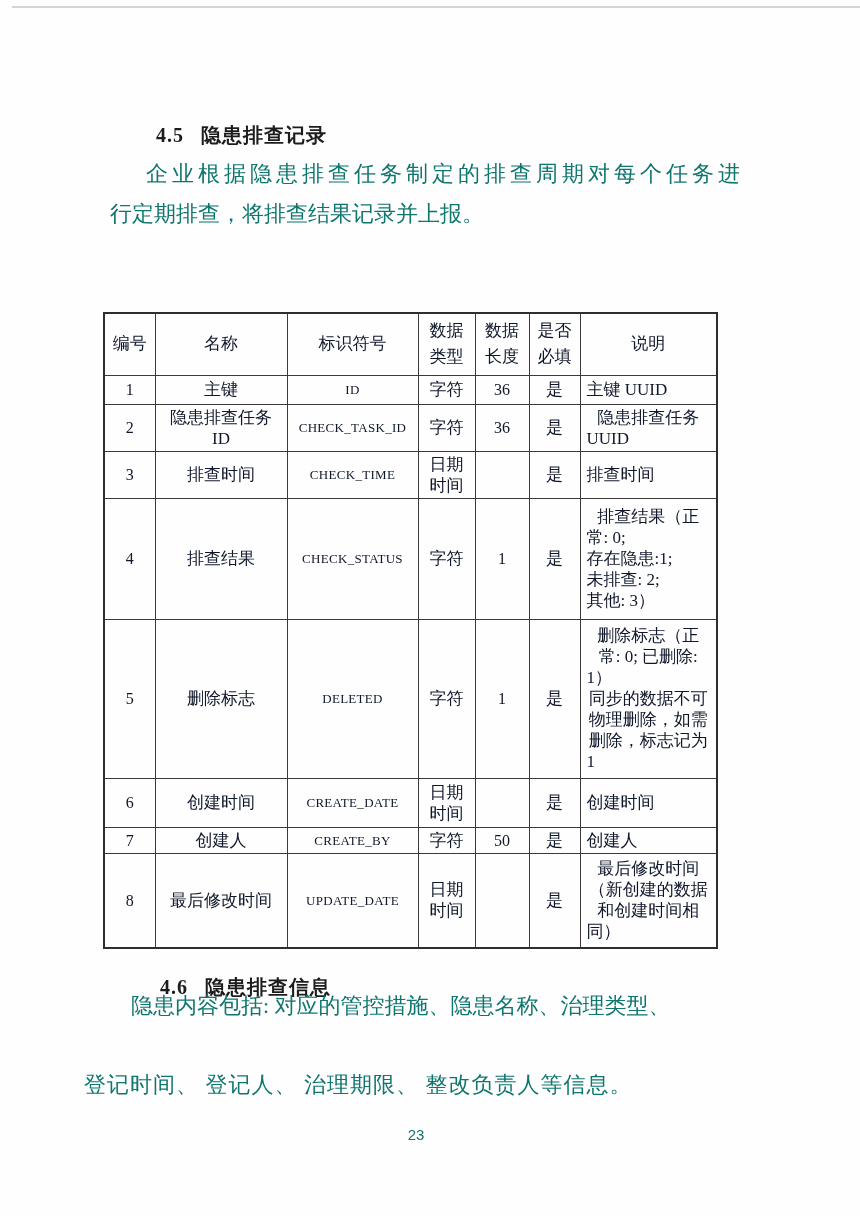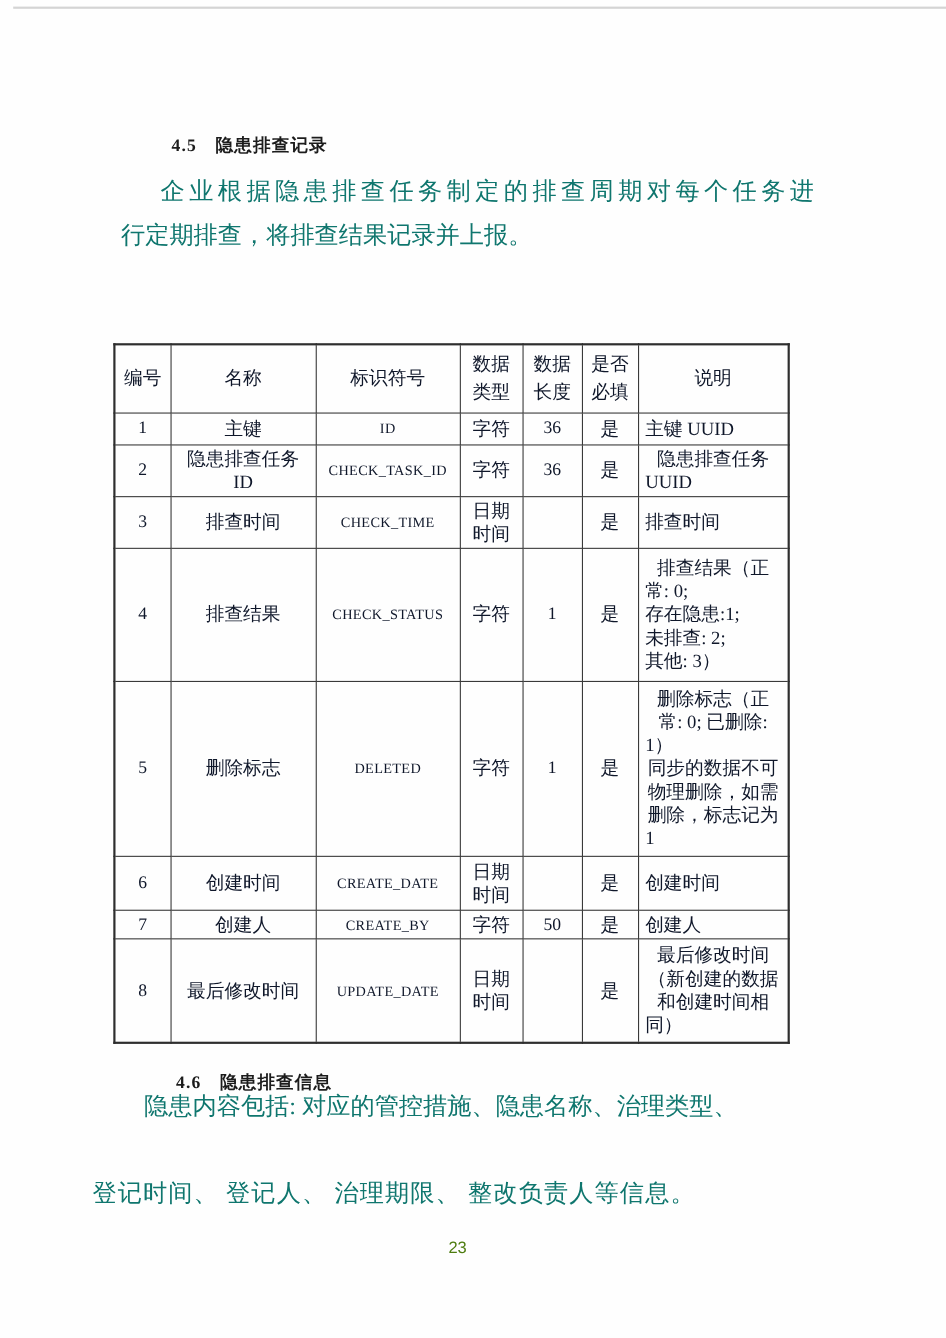--- a/index.html
+++ b/index.html
@@ -2,21 +2,21 @@
 <html><head>
 <meta charset="utf-8">
 <style>
   html,body{margin:0;padding:0;background:#ffffff;}
   .page{
     position:relative;width:860px;height:1216px;background:#fefefe;
     font-family:"Liberation Serif","DejaVu Serif",serif;color:#212121;
     overflow:hidden;
   }
   .scan-line{position:absolute;top:6px;left:12px;width:848px;height:2px;background:#d4d4d4;}
-  .heading{position:absolute;font-size:16px;font-weight:bold;color:#1c1c1c;letter-spacing:1px;white-space:nowrap;}
+  .heading{position:absolute;font-size:20px;font-weight:bold;color:#1c1c1c;letter-spacing:1px;white-space:nowrap;}
   .heading .sec-title{margin-left:17px;}
   .bodyline{position:absolute;font-size:22px;line-height:30px;color:#0f766e;}
   .intro-l1{left:112px;top:159px;width:628px;text-indent:34px;text-align:justify;text-align-last:justify;text-justify:inter-character;}
   .intro-l2{left:110px;top:199px;white-space:nowrap;}
   .freq{left:112px;top:239px;text-indent:33px;letter-spacing:2px;white-space:nowrap;}
   .caption{position:absolute;left:103px;top:281px;width:613px;text-align:center;font-size:19px;letter-spacing:2px;color:#1f1f1f;}
   table.spec{
     position:absolute;left:103px;top:312px;width:613px;
     border-collapse:collapse;table-layout:fixed;
     font-size:17px;color:#0f172a;border:2px solid #2e2e2e;
@@ -33,21 +33,21 @@
   .c-no,.c-len{font-size:16px;}
   .c-desc{
     text-align:justify;text-align-last:left;text-justify:inter-character;
     white-space:pre-line;padding:3px 7px;
   }
   .outro-l1{left:84px;top:991px;width:645px;text-indent:47px;white-space:nowrap;}
   .outro-l2{left:84px;top:1030px;white-space:nowrap;}
   .outro-l3{left:84px;top:1070px;letter-spacing:1px;white-space:nowrap;}
   .pageno{
     position:absolute;left:388px;top:1126px;width:56px;text-align:center;
-    font-family:"Liberation Sans","DejaVu Sans",sans-serif;font-size:15px;color:#4d7c0f;
+    font-family:"Liberation Sans","DejaVu Sans",sans-serif;font-size:15px;color:#0f766e;
   }
 </style>
 </head>
 <body>
 
 <div class="page">
   <div class="scan-line"></div>
 
   <div class="heading" style="left:156px;top:122px;">
     <span>4.5</span><span class="sec-title">隐患排查记录</span>

